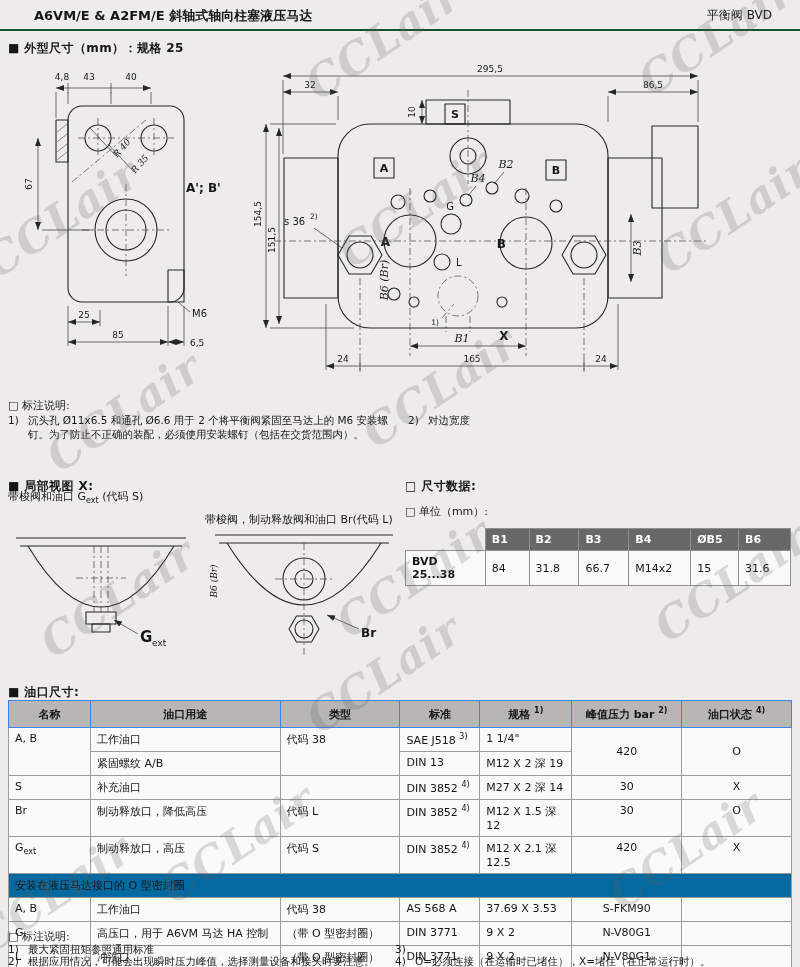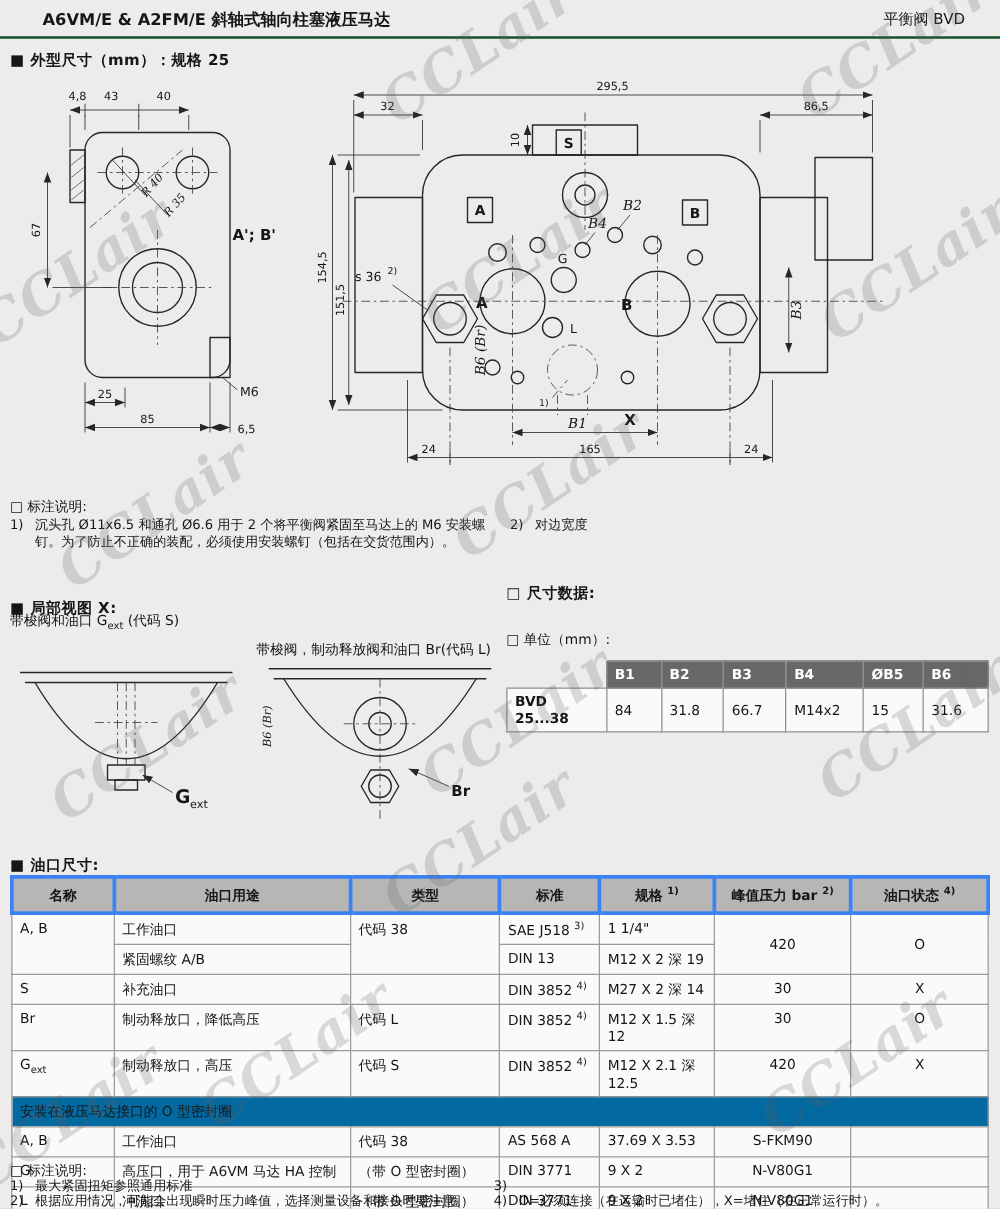--- a/index.html
+++ b/index.html
@@ -20,21 +20,21 @@
     font-weight:bold;font-size:44px;color:rgba(95,95,95,.22);transform:rotate(-34deg);
     pointer-events:none;white-space:nowrap;letter-spacing:1px}
 table{border-collapse:collapse}
 .dims{position:absolute;left:405px;top:528px;width:386px;font-size:11px}
 .dims th,.dims td{border:1px solid #8f8f8d;padding:4px 6px;text-align:left}
 .dims thead th{background:#686866;color:#fff;font-weight:bold}
 .dims thead th.corner{background:#edecea;border-top:none;border-left:none}
 .dims td{background:#fafaf8}
 .dims td.rowlbl{font-weight:bold}
 .ports{position:absolute;left:8px;top:700px;width:784px;font-size:11px}
-.ports th{background:#b7b6b4;border:3px solid #3b82f6;padding:5px 3px;font-weight:bold;text-align:center}
+.ports th{background:#b7b6b4;border:1px solid #3b82f6;padding:5px 3px;font-weight:bold;text-align:center}
 .ports td{background:#fafaf8;border:1px solid #9b9b99;padding:4px 6px;vertical-align:top}
 .ports td.ctr{text-align:center}
 .ports td.vmid{vertical-align:middle}
 .ports td.span-row{background:#0369a1}
 sup{font-size:8px}
 sub{font-size:8px}
 svg text{font-family:"DejaVu Sans","Liberation Sans",sans-serif;font-size:9px;fill:#161616}
 svg text.t8{font-size:7.5px}
 svg text.t10{font-size:10px}
 svg text.tb{font-size:11px;font-weight:bold}
@@ -238,21 +238,21 @@
   <div class="note-line" style="left:8px;top:414px;width:390px">
     <span class="note-num">1)</span>
     <span>沉头孔 Ø11x6.5 和通孔 Ø6.6 用于 2 个将平衡阀紧固至马达上的 M6 安装螺钉。为了防止不正确的装配，必须使用安装螺钉（包括在交货范围内）。</span>
   </div>
   <div class="note-line" style="left:408px;top:414px;width:340px">
     <span class="note-num">2)</span>
     <span>对边宽度</span>
   </div>
 
   <div class="sec" style="left:8px;top:478px">■ 局部视图 X:</div>
-  <div class="sec" style="left:405px;top:466px">□ 尺寸数据:</div>
+  <div class="sec" style="left:405px;top:478px">□ 尺寸数据:</div>
 
   <div class="cap" style="left:8px;top:489px">
     <span>带梭阀和油口 G</span><sub>ext</sub><span> (代码 S)</span>
   </div>
   <div class="cap" style="left:205px;top:512px">带梭阀，制动释放阀和油口 Br(代码 L)</div>
 
   <svg class="abs" style="left:6px;top:518px" width="190" height="148" viewBox="0 0 190 148">
     <defs>
       <marker id="aD1" markerWidth="9" markerHeight="8" refX="8" refY="3" orient="auto" markerUnits="userSpaceOnUse">
         <path d="M0,0 L8,3 L0,6 Z" fill="#262626"></path>

